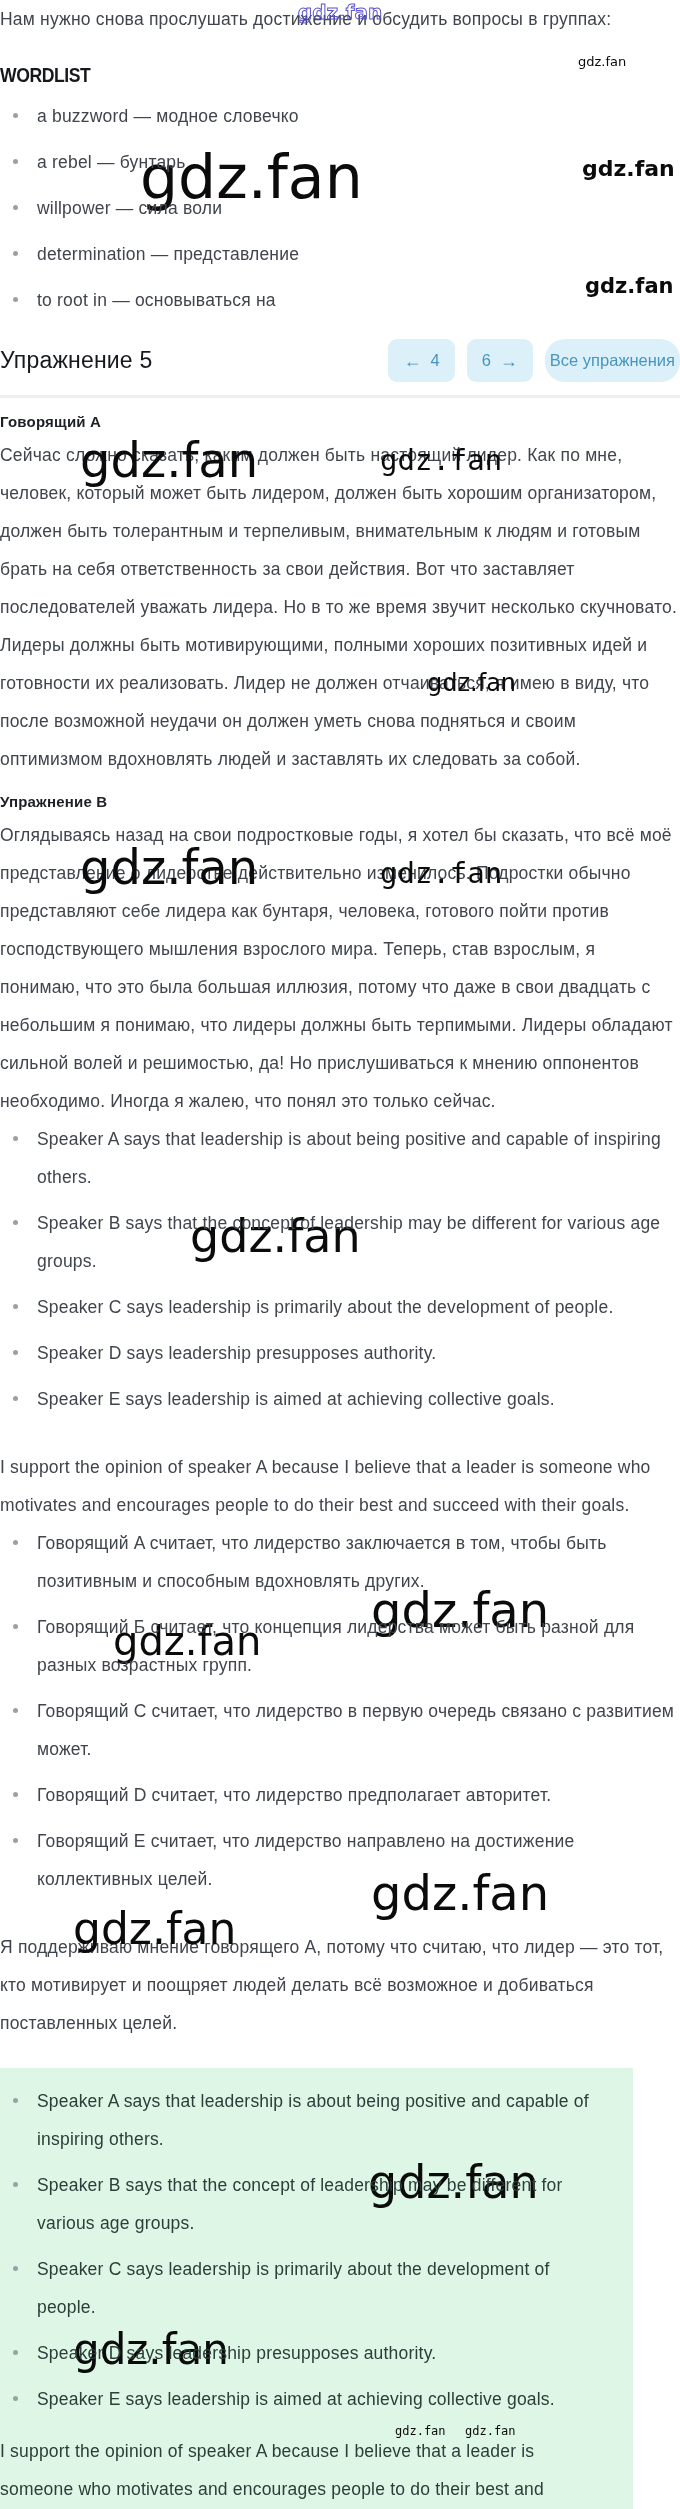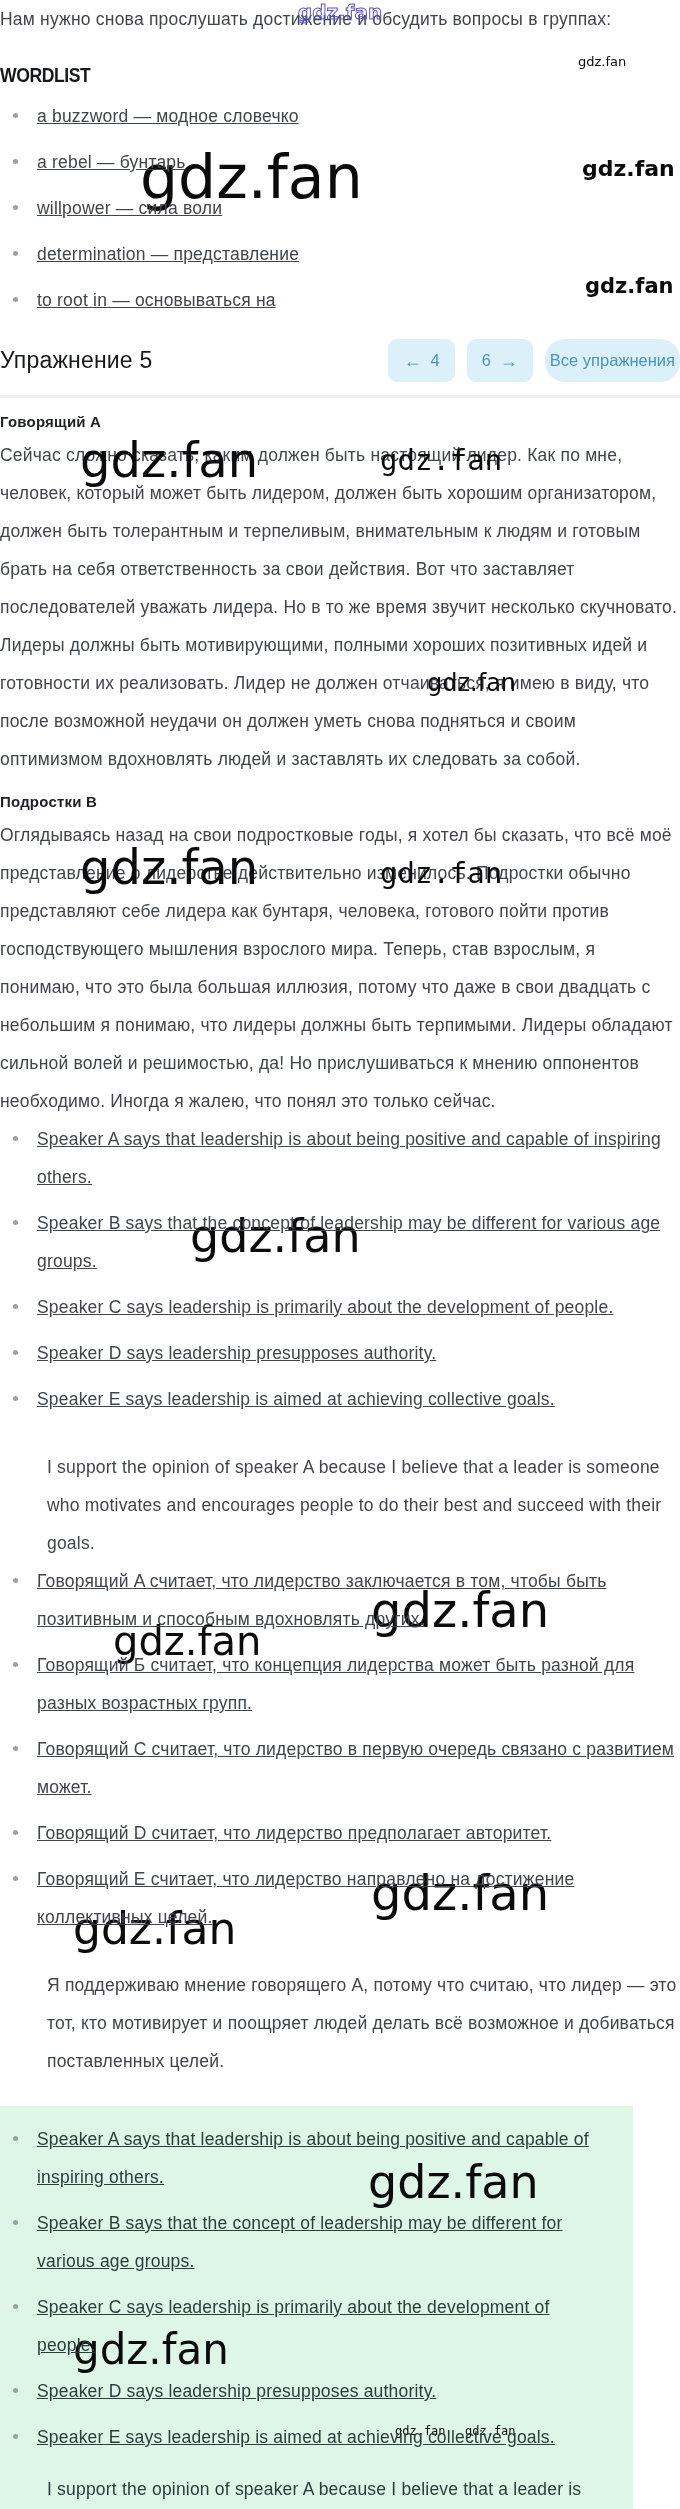--- a/index.html
+++ b/index.html
@@ -10,21 +10,21 @@
   .body-text { font-size:17.5px; line-height:38px; letter-spacing:0.2px; margin:0; color:#40454d; }
   p.flow { margin:0; }
 
   .intro { margin-top:27px; }
 
   .wordlist-heading {
     margin:26px 0 10px; font-size:20px; font-weight:bold; color:#16181c;
     letter-spacing:-0.5px; transform:scaleX(0.88); transform-origin:left center;
   }
 
-  ul.dotted { list-style:none; margin:0; padding:0 0 0 37px;text-decoration:underline; }
+  ul.dotted { list-style:none; margin:0; padding:0 0 0 37px; }
   ul.dotted li { position:relative; margin:0 0 8px 0; }
   ul.dotted li::before {
     content:""; position:absolute; left:-24px; top:16px;
     width:5px; height:5px; border-radius:50%; background:#9aa0a7;
   }
 
   
   .exercise-nav { display:flex; align-items:center; justify-content:space-between; margin:20px 0 0; }
   .exercise-title { margin:0; font-size:23px; font-weight:normal; color:#17191d; letter-spacing:0.2px; }
   .nav-buttons { display:flex; gap:12px; align-items:center; }
@@ -34,21 +34,21 @@
     padding:12px 15px; border-radius:9px; display:flex; align-items:center; gap:9px;
   }
   .nav-btn .arrow { font-size:18px; line-height:1; }
   .nav-btn.all { padding:12px 5px;border-radius:20px; }
 
   .divider { border:none; border-top:3px solid #edeff1; margin:13px 0 0; }
 
   .speaker-heading { font-size:15px; font-weight:bold; color:#1d2026; margin:15px 0 6px; letter-spacing:0.2px; }
 
   .statements { margin-top:8px; }
-  .opinion { margin-top:30px;padding-left:47px; }
+  .opinion { margin-top:30px; }
 
   
   .answer-block {
     margin-top:26px; width:633px; box-sizing:border-box;
     background:#def6e6; padding:14px 26px 4px 0;
   }
   .answer-block .body-text, .answer-block li { color:#2c3e3a; }
   .answer-block .opinion { margin-top:14px; }
 
   
@@ -132,21 +132,21 @@
       </button>
       <button class="nav-btn all">Все упражнения</button>
     </div>
   </div>
 
   <hr class="divider">
 
   <div class="speaker-heading">Говорящий A</div>
   <p class="body-text flow">Сейчас сложно сказать, каким должен быть настоящий лидер. Как по мне, человек, который может быть лидером, должен быть хорошим организатором, должен быть толерантным и терпеливым, внимательным к людям и готовым брать на себя ответственность за свои действия. Вот что заставляет последователей уважать лидера. Но в то же время звучит несколько скучновато. Лидеры должны быть мотивирующими, полными хороших позитивных идей и готовности их реализовать. Лидер не должен отчаиваться, я имею в виду, что после возможной неудачи он должен уметь снова подняться и своим оптимизмом вдохновлять людей и заставлять их следовать за собой.</p>
 
-  <div class="speaker-heading">Подростки B</div>
+  <div class="speaker-heading">Упражнение B</div>
   <p class="body-text flow">Оглядываясь назад на свои подростковые годы, я хотел бы сказать, что всё моё представление о лидерстве действительно изменилось. Подростки обычно представляют себе лидера как бунтаря, человека, готового пойти против господствующего мышления взрослого мира. Теперь, став взрослым, я понимаю, что это была большая иллюзия, потому что даже в свои двадцать с небольшим я понимаю, что лидеры должны быть терпимыми. Лидеры обладают сильной волей и решимостью, да! Но прислушиваться к мнению оппонентов необходимо. Иногда я жалею, что понял это только сейчас.</p>
 
   <ul class="dotted body-text statements">
     <li>Speaker A says that leadership is about being positive and capable of inspiring others.</li>
     <li>Speaker B says that the concept of leadership may be different for various age groups.</li>
     <li>Speaker C says leadership is primarily about the development of people.</li>
     <li>Speaker D says leadership presupposes authority.</li>
     <li>Speaker E says leadership is aimed at achieving collective goals.</li>
   </ul>
 

